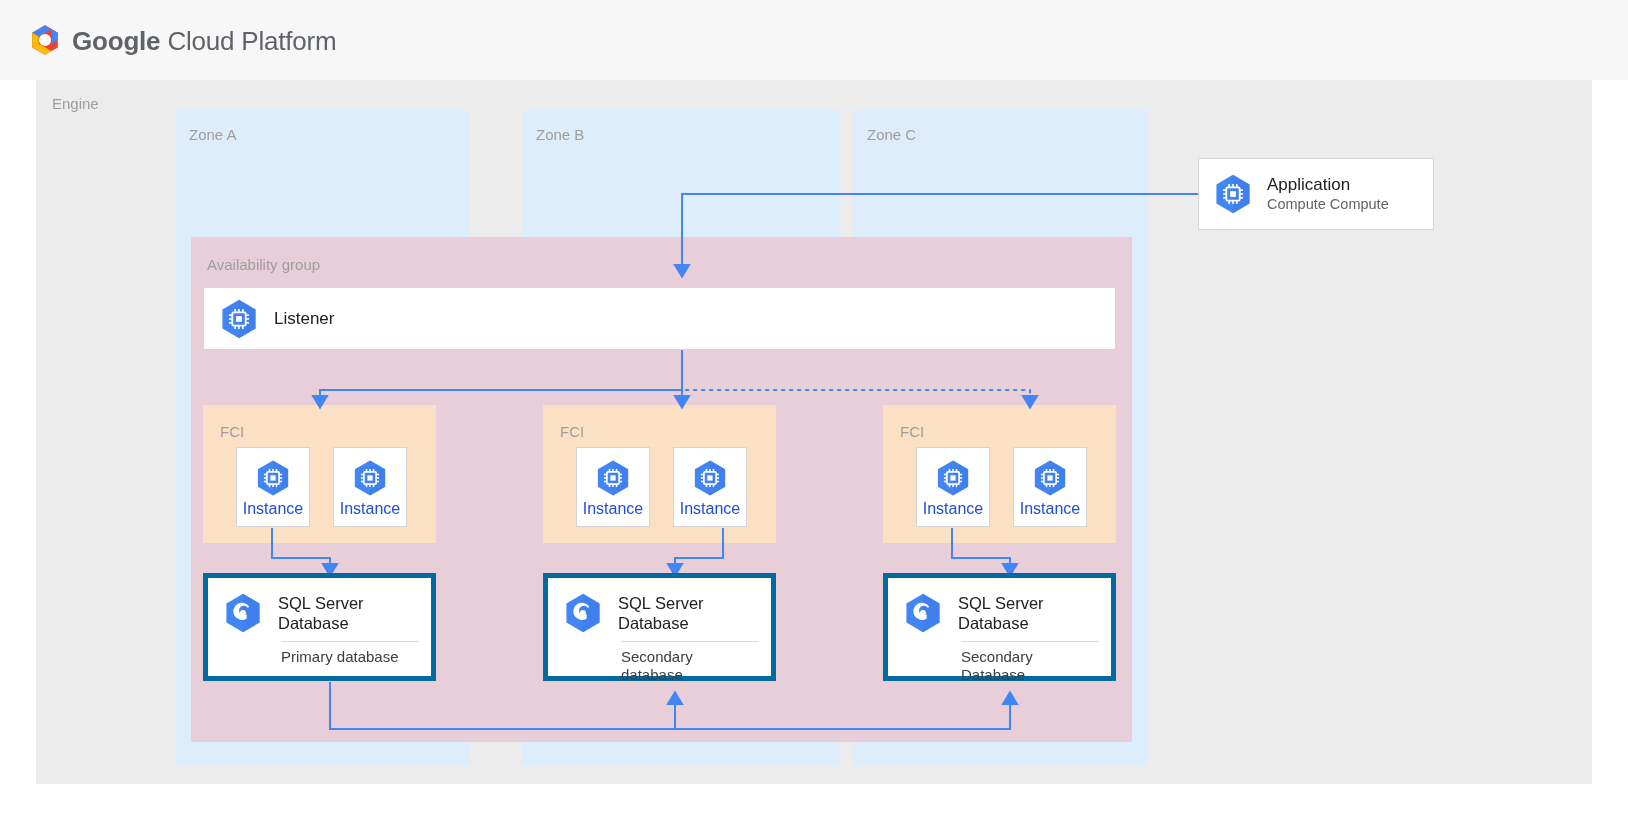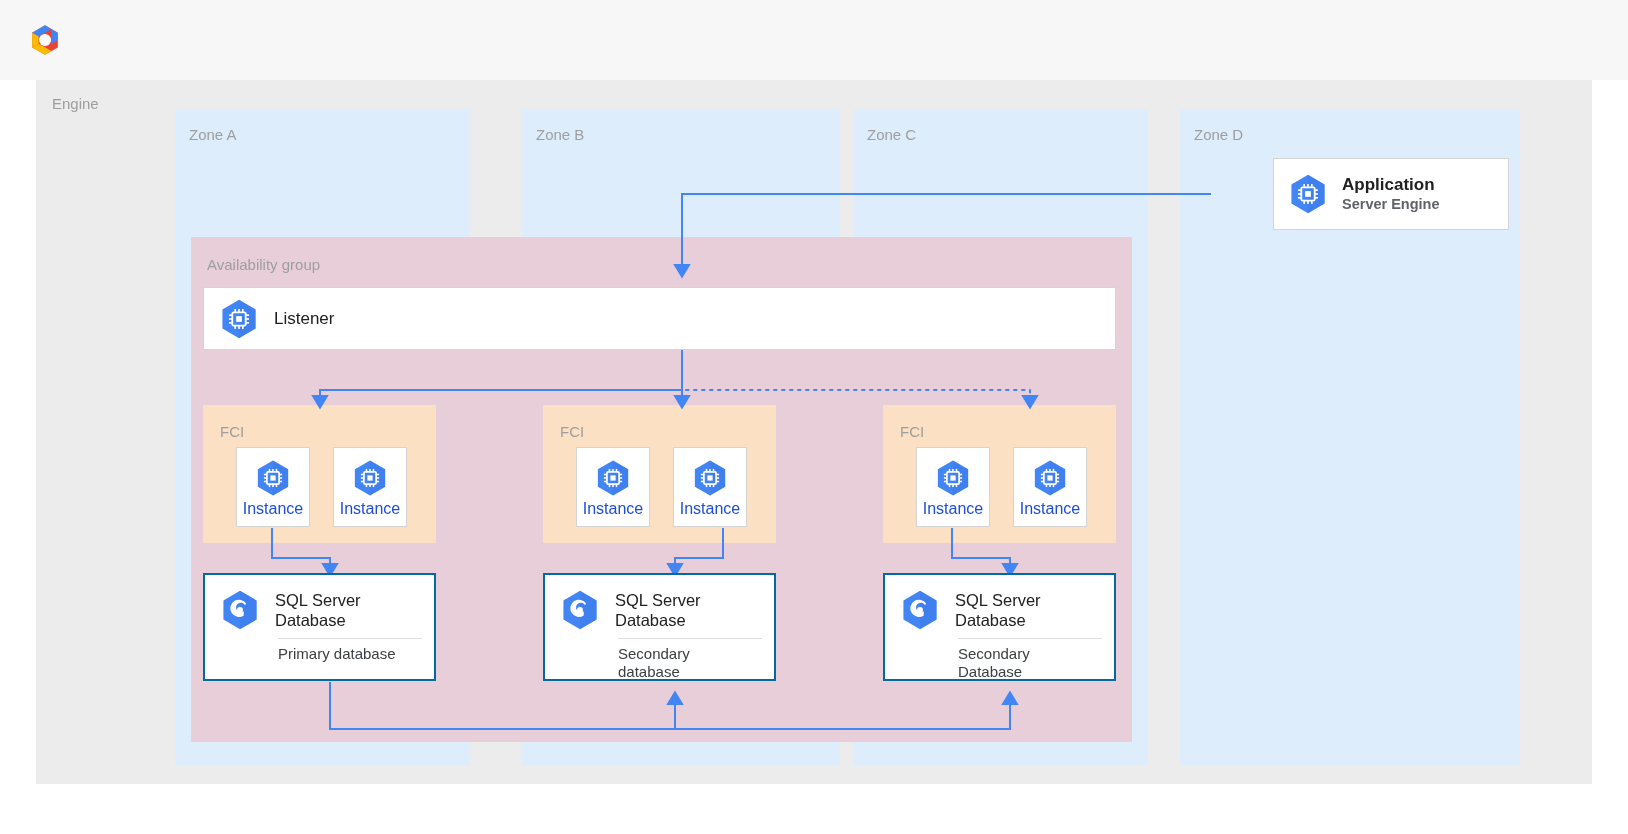--- a/index.html
+++ b/index.html
@@ -32,41 +32,41 @@
   .zone-label { position: absolute; top: 16px; left: 14px; font-size: 15px; color: #9e9e9e; }
 
   
   .ag-box { position: absolute; left: 191px; top: 237px; width: 941px; height: 505px; background: #e8ced9; }
   .ag-label { position: absolute; left: 16px; top: 19px; font-size: 15px; color: #9e9e9e; }
 
   
   .card { position: absolute; background: #ffffff; border: 1px solid #d4d4d4; }
 
   .listener-card { left: 203px; top: 287px; width: 913px; height: 63px; }
-  .app-card { left: 1273px; top: 158px; width: 236px; height: 72px; font-weight: bold; }
+  .app-card { left: 1198px; top: 158px; width: 236px; height: 72px; }
 
   .card-row { display: flex; align-items: center; height: 100%; }
   .card-icon { flex: 0 0 auto; display: flex; align-items: center; justify-content: center; }
   .card-text { display: flex; flex-direction: column; justify-content: center; }
   .card-title { font-size: 17px; color: #212121; line-height: 1.25; }
   .card-sub { font-size: 14.5px; color: #5f6368; line-height: 1.3; }
 
   
   .fci { position: absolute; top: 405px; height: 138px; background: #fbe0c3; }
   .fci-1 { left: 203px; width: 233px; }
   .fci-2 { left: 543px; width: 233px; }
   .fci-3 { left: 883px; width: 233px; }
   .fci-label { position: absolute; left: 17px; top: 18px; font-size: 15px; color: #9e9e9e; }
 
   .inst { position: absolute; top: 447px; width: 74px; height: 80px; background: #ffffff; border: 1px solid #d4d4d4;
           display: flex; flex-direction: column; align-items: center; justify-content: center; }
   .inst-label { font-size: 16px; color: #1d4ed8; margin-top: 1px; }
 
   
-  .sql { position: absolute; top: 573px; width: 233px; height: 108px; background: #ffffff; border: 2px solid #0369a1; }
+  .sql { position: absolute; top: 573px; width: 233px; height: 108px; background: #ffffff; border: 5px solid #0369a1; }
   .sql-1 { left: 203px; }
   .sql-2 { left: 543px; }
   .sql-3 { left: 883px; }
   .sql-top { display: flex; align-items: flex-start; padding: 12px 0 0 12px; }
   .sql-title { font-size: 16.5px; color: #212121; line-height: 1.22; margin-left: 12px; padding-top: 3px; }
   .sql-divider { position: absolute; left: 73px; right: 12px; top: 63px; height: 1px; background: #dcdcdc; }
   .sql-sub { position: absolute; left: 73px; top: 70px; font-size: 15px; color: #3c4043; line-height: 1.22; }
 
   
   .wires { position: absolute; left: 0; top: 0; width: 1628px; height: 834px; pointer-events: none; }
@@ -80,36 +80,36 @@
     <div class="logo-wrap">
       <svg width="38" height="38" viewBox="0 0 40 40" aria-hidden="true">
         <polygon points="20,3.5 33.5,11.25 33.5,26.75 20,34.5 6.5,26.75 6.5,11.25" fill="#ea4335"></polygon>
         <path d="M20,3.5 L6.5,11.25 L6.5,26.75 L13.3,22.8 L13.3,15.2 Z" fill="#fbbc05"></path>
         <path d="M6.5,26.75 L20,34.5 L26.8,30.5 L13.3,22.8 Z" fill="#fbbc05"></path>
         <path d="M20,3.5 L6.5,11.25 L13.3,15.2 L26.8,7.45 Z" fill="#4285f4"></path>
         <path d="M20,3.5 L26.8,7.45 L26.8,22.8 L33.5,18.9 L33.5,11.25 Z" fill="#4285f4"></path>
         <circle cx="20" cy="19" r="6.4" fill="#ffffff"></circle>
       </svg>
     </div>
+    <div class="brand-title">
+      <span style="font-weight:700;">Google</span><span> Cloud Platform</span>
+    </div>
   </div>
 
   <div class="region-box"></div>
   <div class="region-label">Engine</div>
 
   <div class="zone zone-a">
     <div class="zone-label">Zone A</div>
   </div>
   <div class="zone zone-b">
     <div class="zone-label">Zone B</div>
   </div>
   <div class="zone zone-c">
     <div class="zone-label">Zone C</div>
-  </div>
-  <div class="zone zone-d">
-    <div class="zone-label">Zone D</div>
   </div>
 
   <div class="ag-box">
     <div class="ag-label">Availability group</div>
   </div>
 
   <div class="fci fci-1">
     <div class="fci-label">FCI</div>
   </div>
   <div class="fci fci-2">
@@ -164,21 +164,21 @@
               <path d="M17,24 L13.6,24"></path>
               <path d="M17,28 L13.6,28"></path>
             <path d="M31,20 L34.4,20"></path>
               <path d="M31,24 L34.4,24"></path>
               <path d="M31,28 L34.4,28"></path>
           </g>
         </svg>
       </div>
       <div class="card-text">
         <div class="card-title">Application</div>
-        <div class="card-sub">Server Engine</div>
+        <div class="card-sub">Compute Compute</div>
       </div>
     </div>
   </div>
 
   <div class="card listener-card">
     <div class="card-row">
       <div class="card-icon" style="width:70px;">
         <svg width="46" height="46" viewBox="0 0 48 48" aria-hidden="true">
           <polygon points="24,4 41.3,14 41.3,34 24,44 6.7,34 6.7,14" fill="#4285f4"></polygon>
           <polygon points="24,4 41.3,14 41.3,34 24,44" fill="#3b78e7" opacity="0.45"></polygon>

